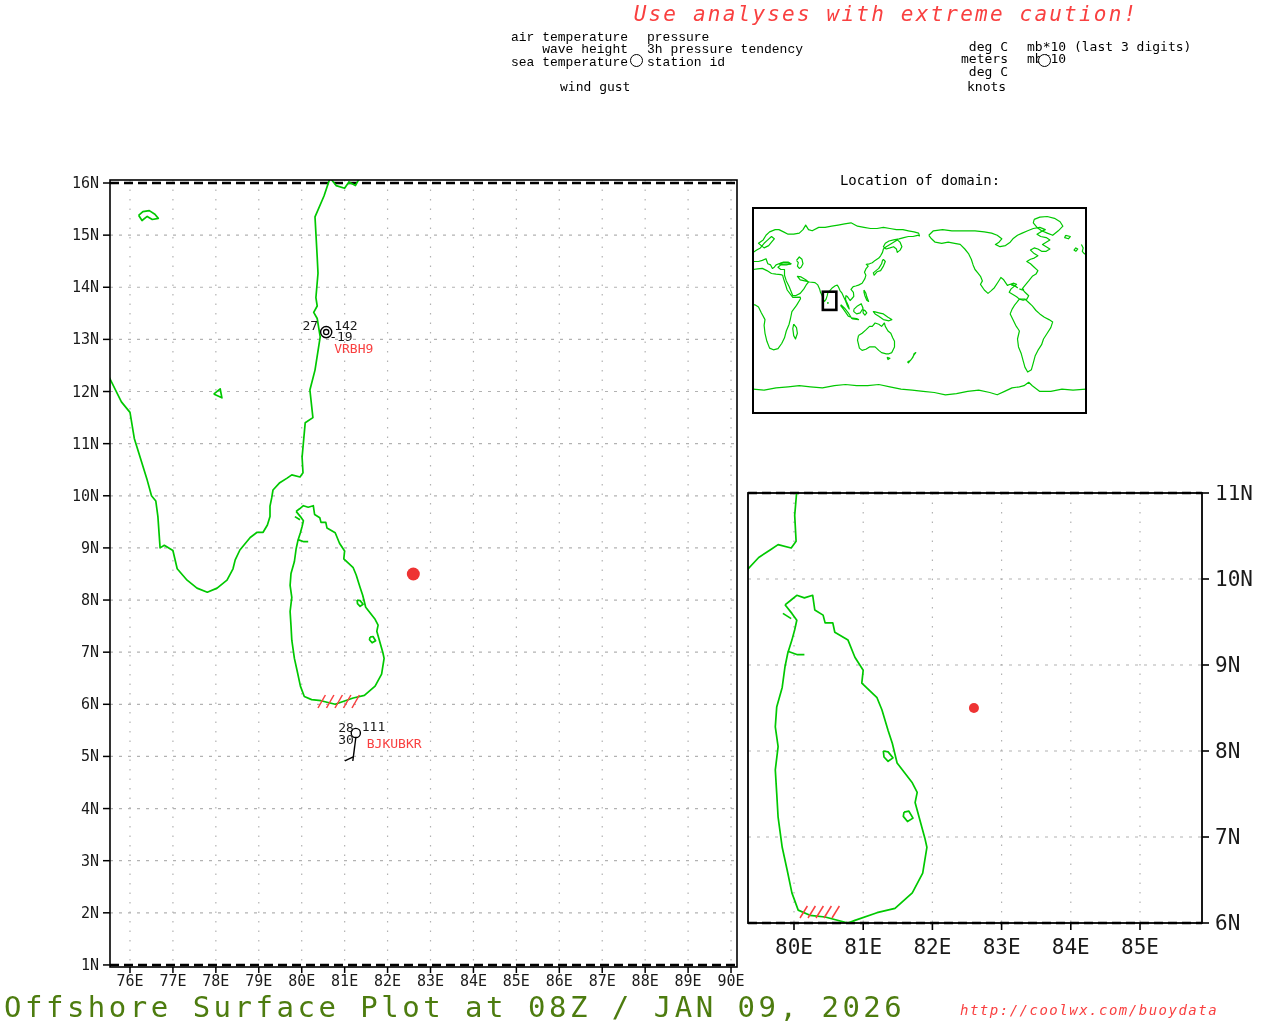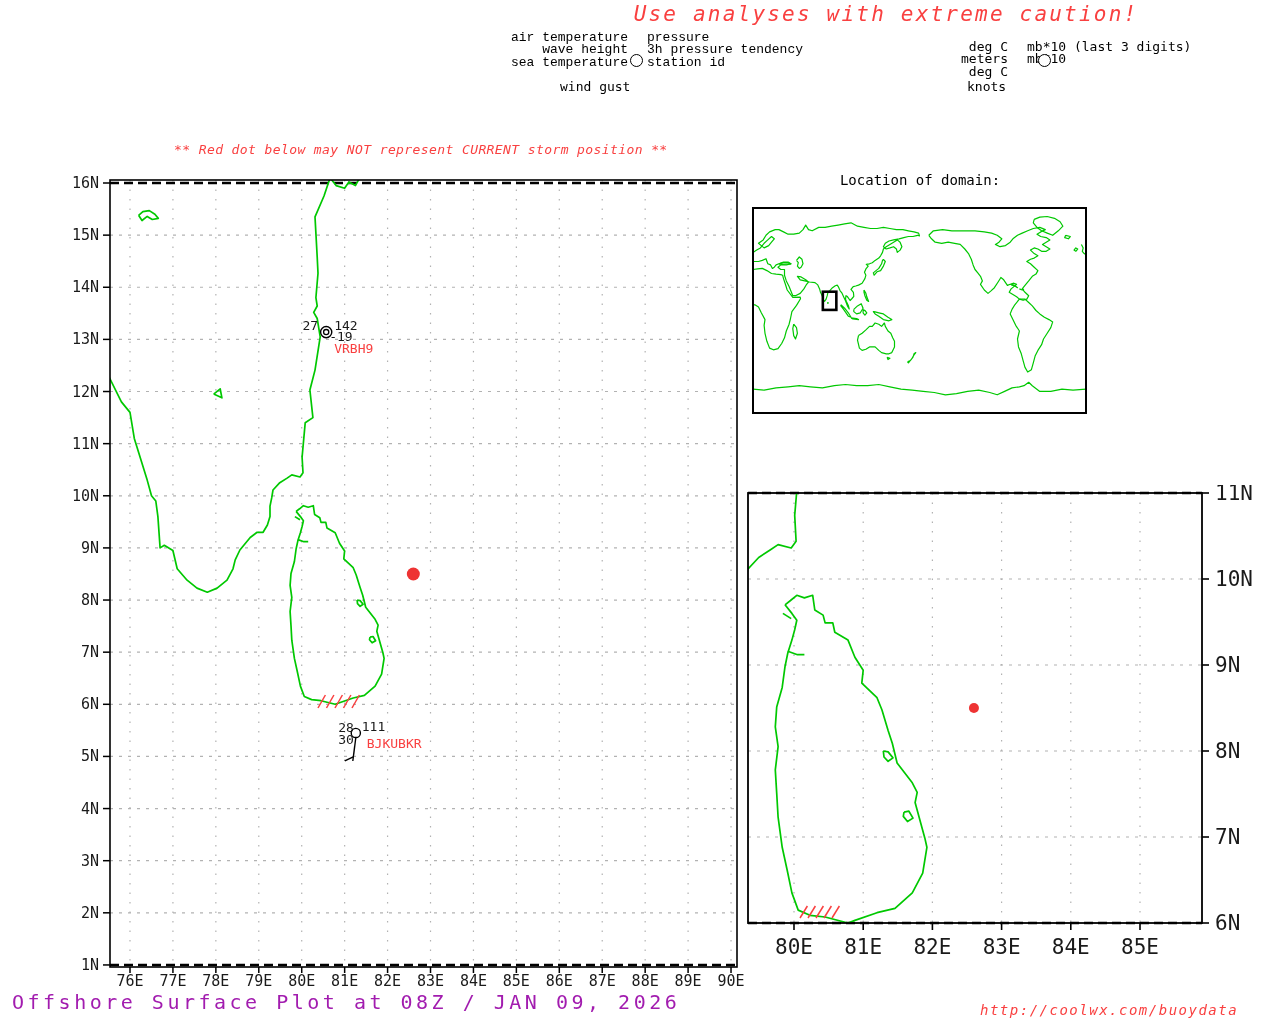--- a/index.html
+++ b/index.html
@@ -11,22 +11,22 @@
   #info-block{left:10px;top:6px;font-size:14px;line-height:17px;white-space:pre;}
   #caution{left:616px;top:2px;width:540px;text-align:center;font-size:21px;letter-spacing:2.2px;white-space:nowrap;}
   .leg-block{font-size:13px;line-height:12.4px;white-space:nowrap;}
   .leg-row{display:flex;}
   .leg-left{display:inline-block;width:200px;text-align:right;}
   .leg-right{display:inline-block;margin-left:19px;text-align:left;}
   .leg-circle{width:11px;height:11px;border:1.6px solid #000;border-radius:50%;background:#fff;}
   .leg-center{font-size:13px;width:170px;text-align:left;white-space:nowrap;}
   #warning-line{left:174px;top:142px;font-size:13px;letter-spacing:0.4px;white-space:nowrap;}
   #world-title{left:750px;top:172px;width:340px;text-align:center;font-size:14px;white-space:nowrap;}
-  #footer-title{left:12px;top:990px;font-size:20px;letter-spacing:3.5px;white-space:nowrap;color:#a21caf;}
-  #footer-url{left:960px;top:1002px;font-size:14px;letter-spacing:1.5px;white-space:nowrap;margin-left:20px;}
+  #footer-title{left:4px;top:990px;font-size:29px;letter-spacing:3.5px;white-space:nowrap;color:#4d7c0f;}
+  #footer-url{left:960px;top:1002px;font-size:14px;letter-spacing:1.5px;white-space:nowrap;}
   svg{position:absolute;}
   svg text{font-family:"DejaVu Sans Mono",monospace;}
 </style>
 </head>
 <body>
 
 <div id="screen">
 
 
   <div id="caution" class="abs red">Use analyses with extreme caution!</div>
@@ -58,21 +58,20 @@
         <span class="leg-right">mb*10</span>
       </div>
     <div class="leg-row">
         <span class="leg-left">deg C</span>
         <span class="leg-right"></span>
       </div>
   </div>
   <div class="abs leg-center" style="left:967px;top:79px;">knots</div>
   <div class="abs leg-circle" style="left:1038px;top:54px;"></div>
 
-  <div id="warning-line" class="abs red">** Red dot below may NOT represent CURRENT storm position **</div>
 
   <svg id="main-map" style="left:40px;top:168px;" width="720" height="830" viewBox="40 168 720 830">
       <defs>
         <clipPath id="mclip">
           <rect x="110" y="180" width="627" height="787"></rect>
         </clipPath>
       </defs>
     <line x1="130" y1="180" x2="130" y2="967" stroke="#b2b2b2" stroke-width="1.2" stroke-dasharray="1.5 8"></line>
       <line x1="172.93" y1="180" x2="172.93" y2="967" stroke="#b2b2b2" stroke-width="1.2" stroke-dasharray="1.5 8"></line>
       <line x1="215.86" y1="180" x2="215.86" y2="967" stroke="#b2b2b2" stroke-width="1.2" stroke-dasharray="1.5 8"></line>

